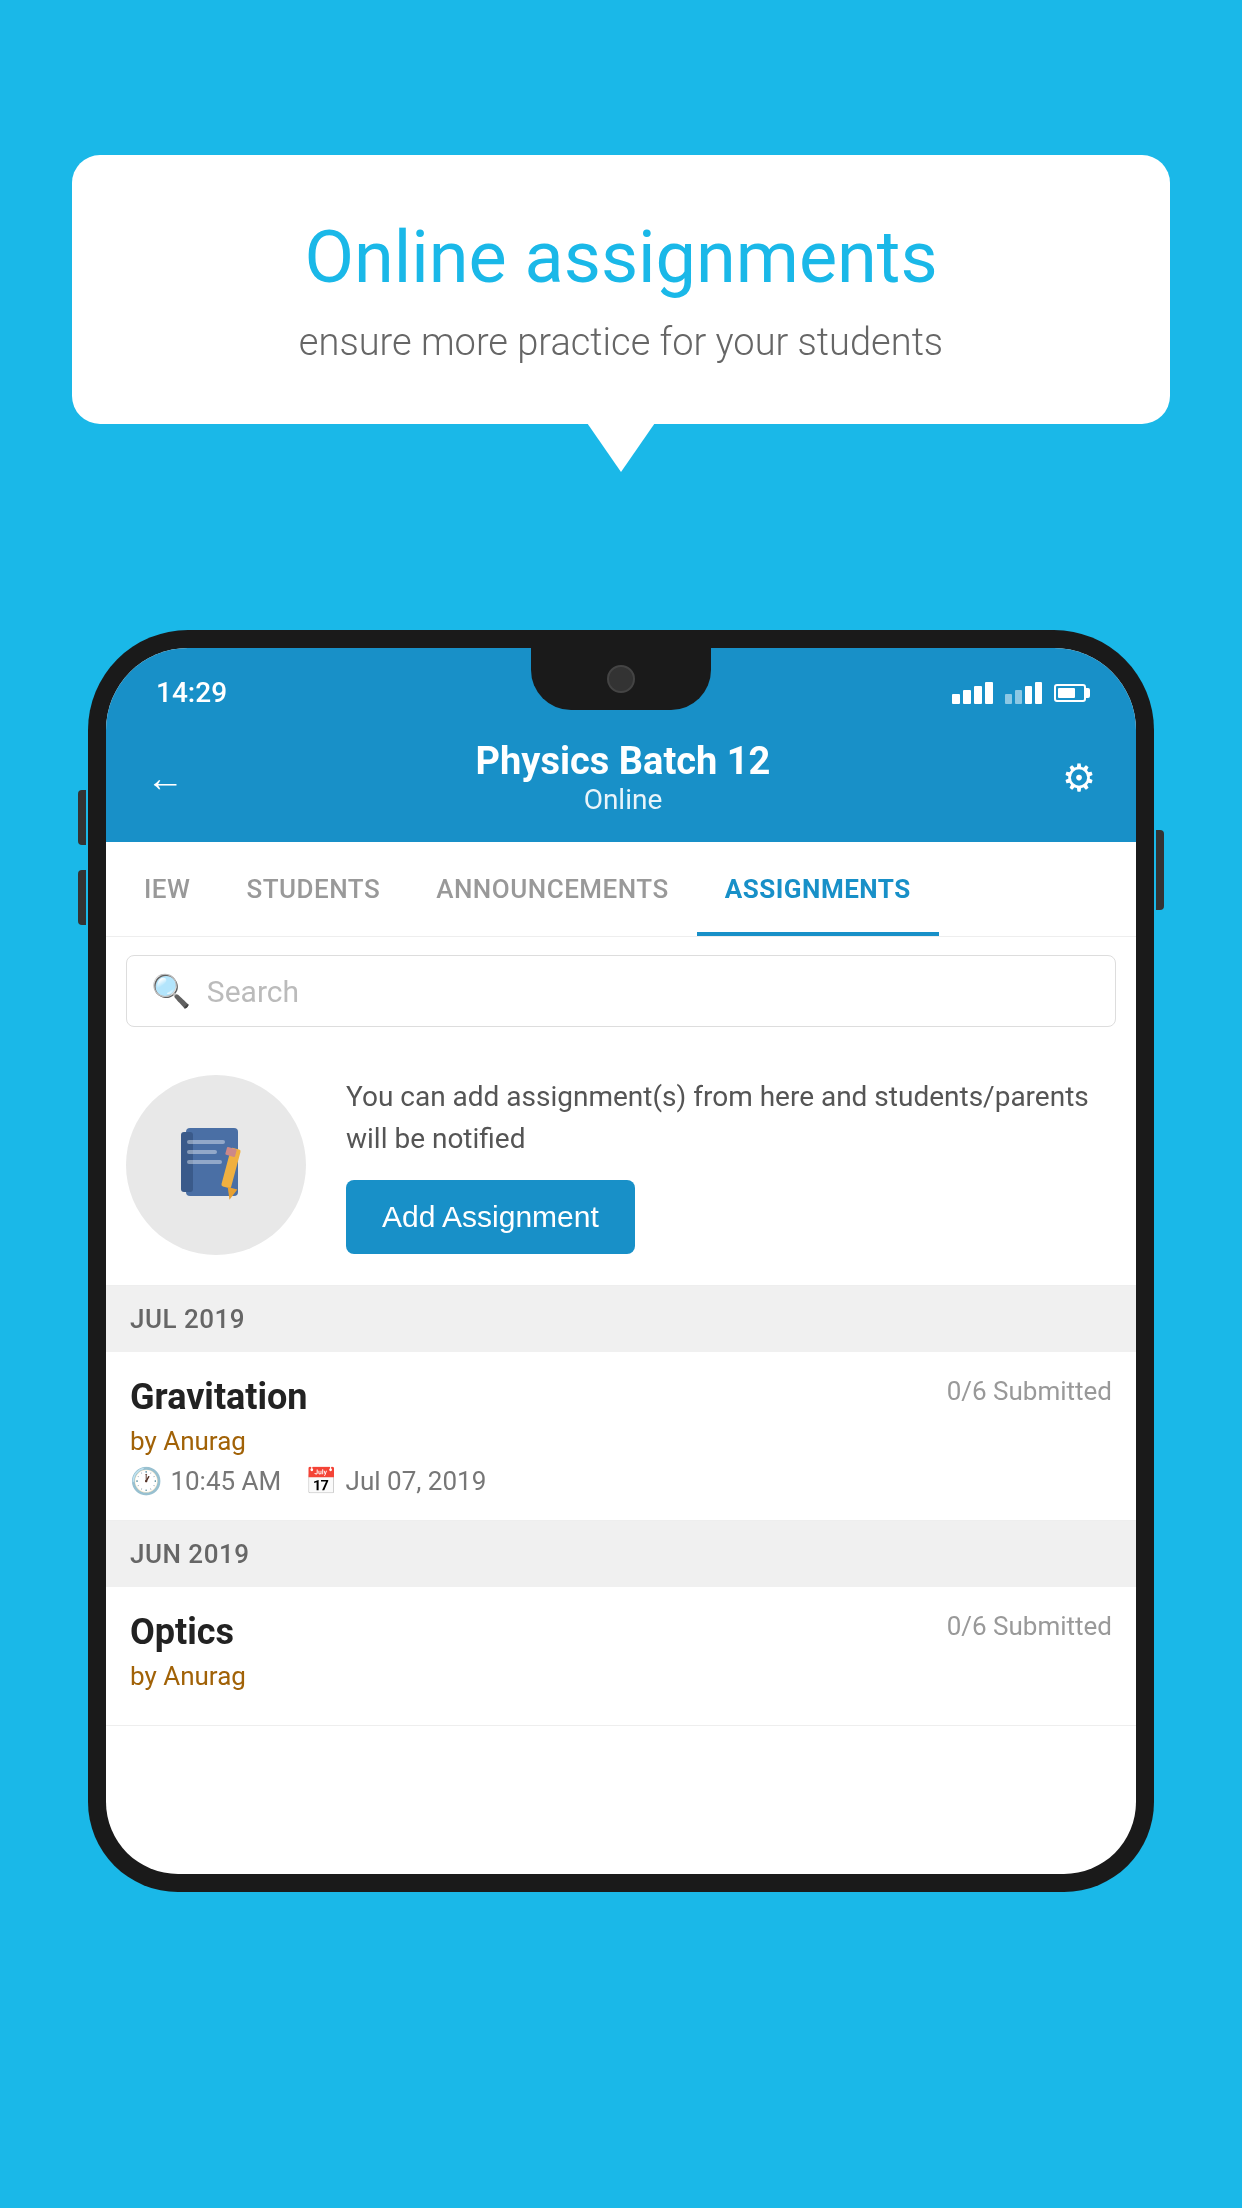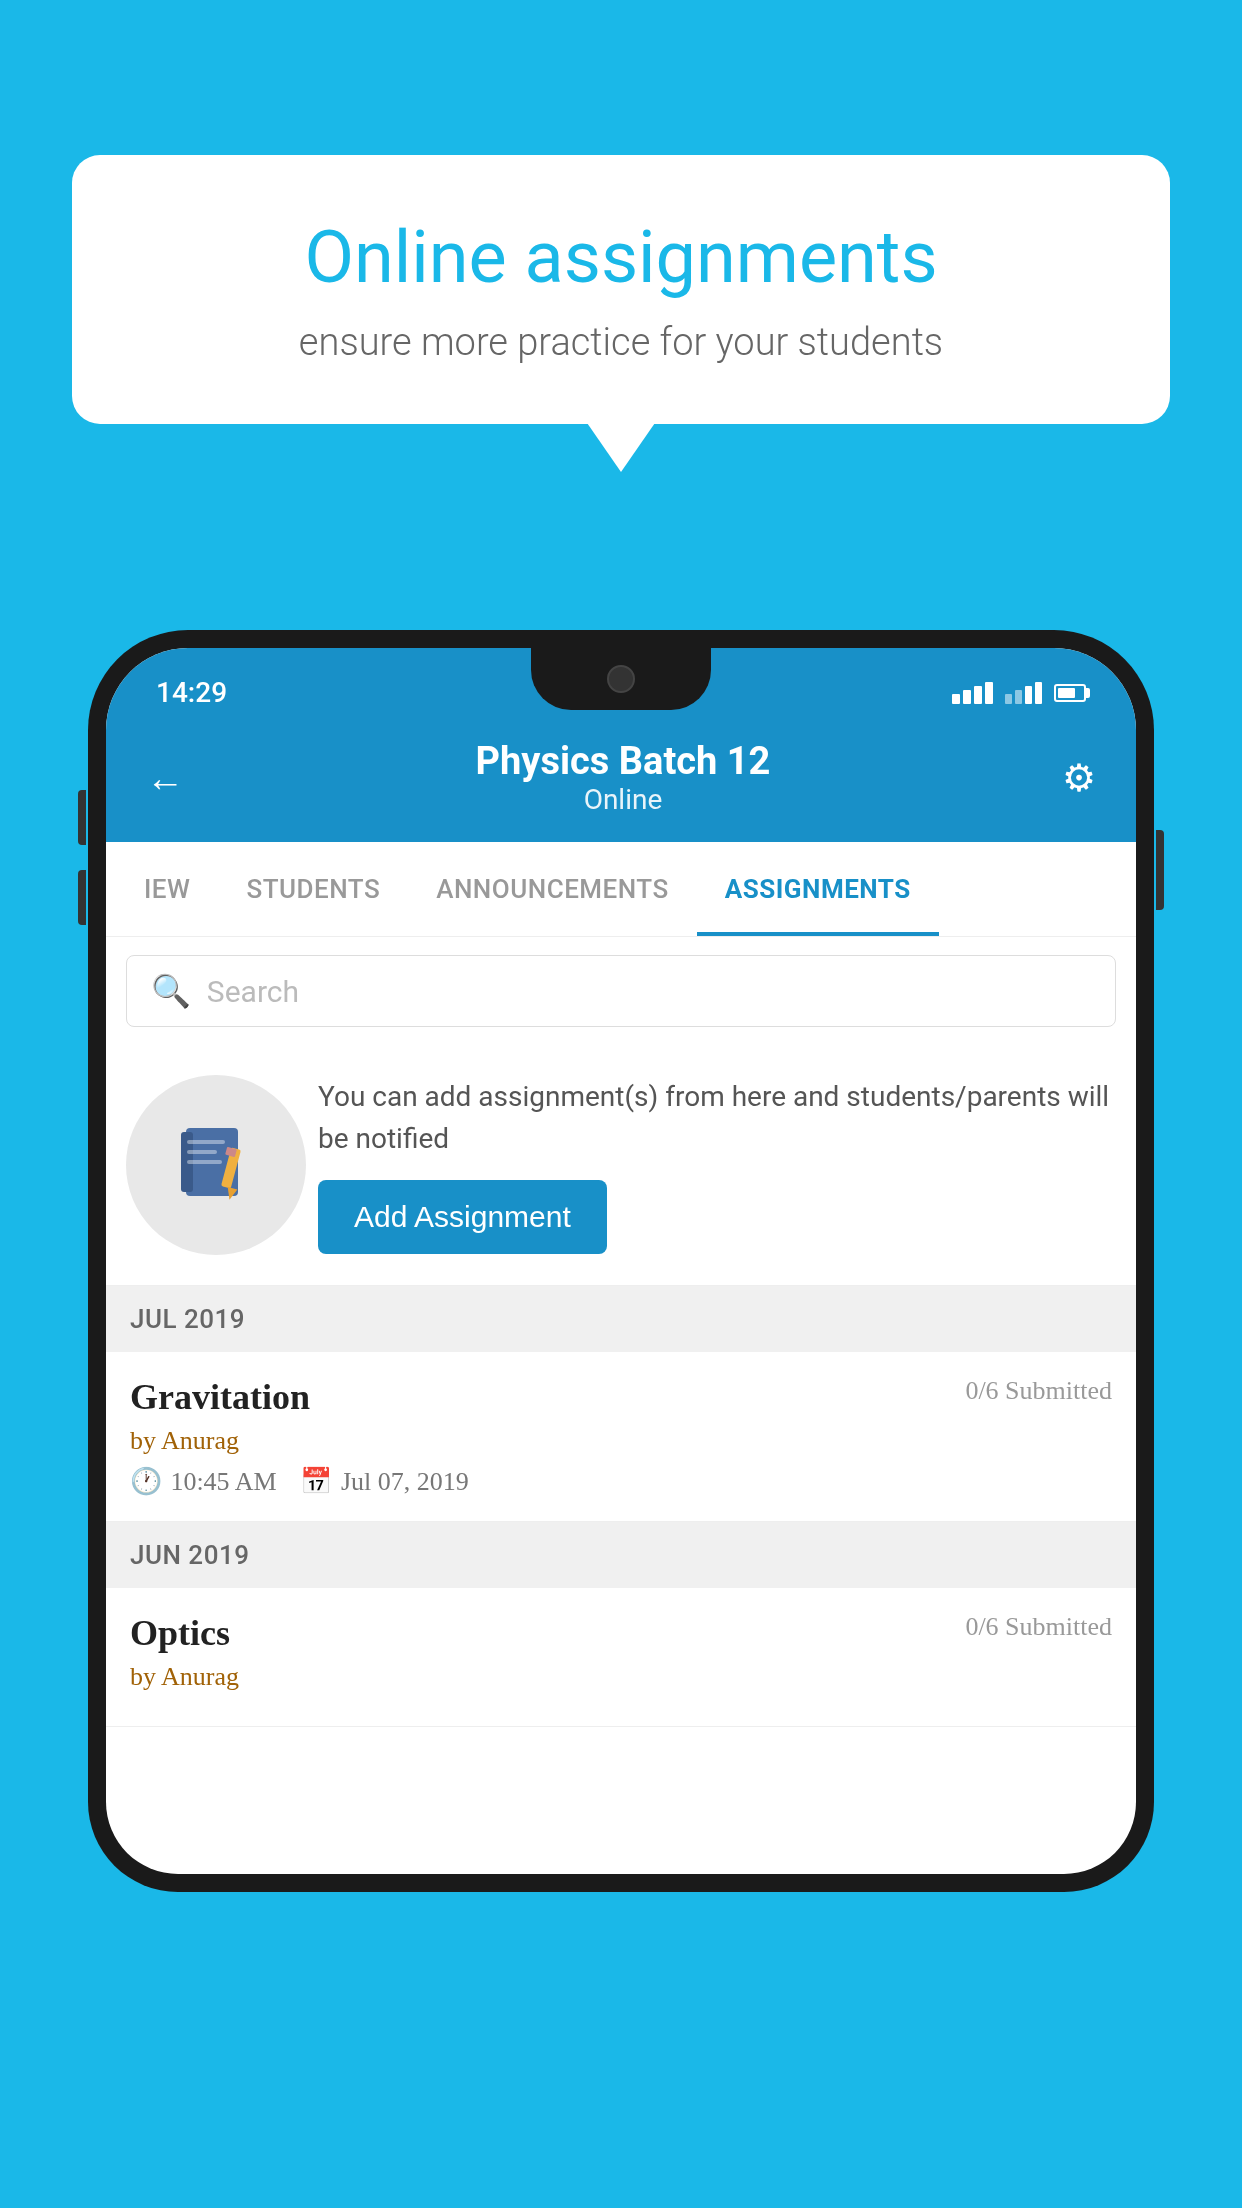--- a/index.html
+++ b/index.html
@@ -262,21 +262,21 @@
       font-size: 30px;
       color: #bbb;
     }
 
     
     .add-assignment-area {
       display: flex;
       align-items: center;
       padding: 30px 20px;
       background: white;
-      gap: 12px;
+      gap: 40px;
       border-bottom: 1px solid #eee;
     }
 
     .assignment-icon-circle {
       width: 180px;
       height: 180px;
       min-width: 180px;
       background: #e8e8e8;
       border-radius: 50%;
       display: flex;
@@ -320,21 +320,20 @@
       color: #666;
       font-weight: 500;
       letter-spacing: 0.5px;
     }
 
     
     .assignment-item {
       background: white;
       padding: 24px 24px;
       border-bottom: 1px solid #eee;
-      font-family: Liberation Serif, serif;
     }
 
     .assignment-item-header {
       display: flex;
       justify-content: space-between;
       align-items: flex-start;
       margin-bottom: 8px;
     }
 
     .assignment-name {

